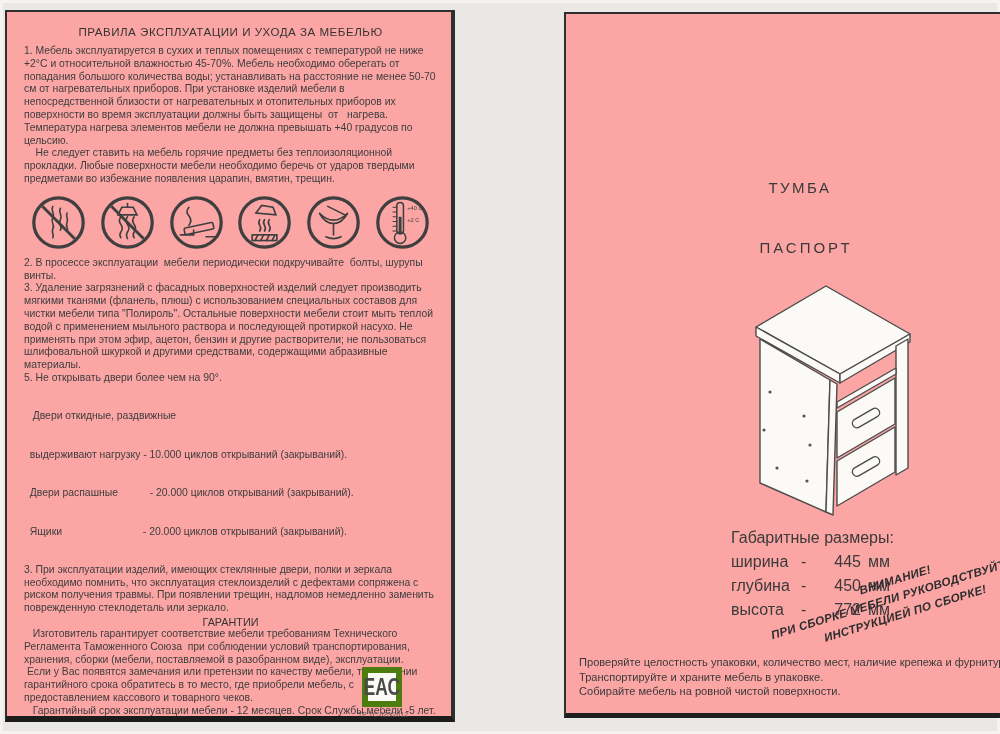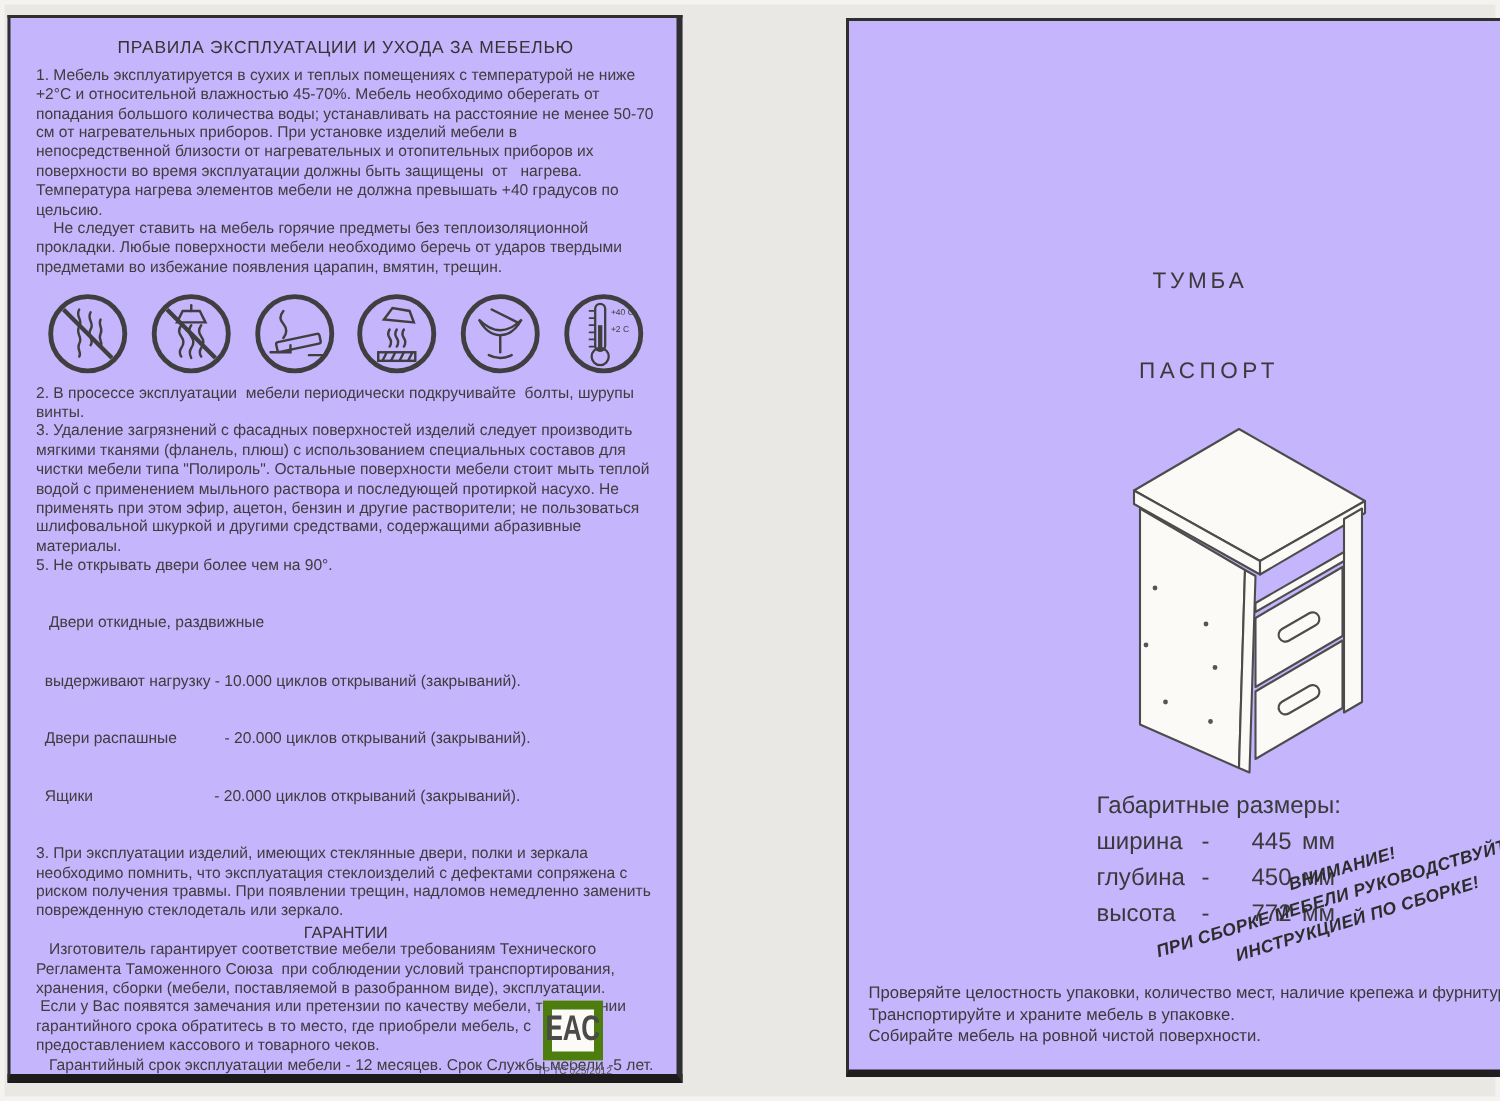--- a/index.html
+++ b/index.html
@@ -3,21 +3,21 @@
 <meta charset="utf-8">
 <style>
   * { margin:0; padding:0; box-sizing:border-box; }
   body { font-family:"Liberation Sans", sans-serif; background:#b9b9b5; }
   .canvas {
     position:relative; width:1000px; height:734px;
     background:#e9e8e4; overflow:hidden;
     box-shadow: inset 0 0 0 3px #f4f3ef;
   }
   .page {
-    position:absolute; background:#c4b5fd; color:#3d3d3d;
+    position:absolute; background:#fca5a5; color:#3d3d3d;
   }
   .page-left {
     left:5px; top:10px; width:450px; height:712px;
     border:2px solid #2f2f2f; border-right-width:4px;
     border-bottom:6px solid #1c1c1c;
   }
   .page-right {
     left:545px; top:12px; width:513px; height:706px;
     border:2px solid #2f2f2f; border-right-width:3px;
     border-bottom:5px solid #1f1f1f;

